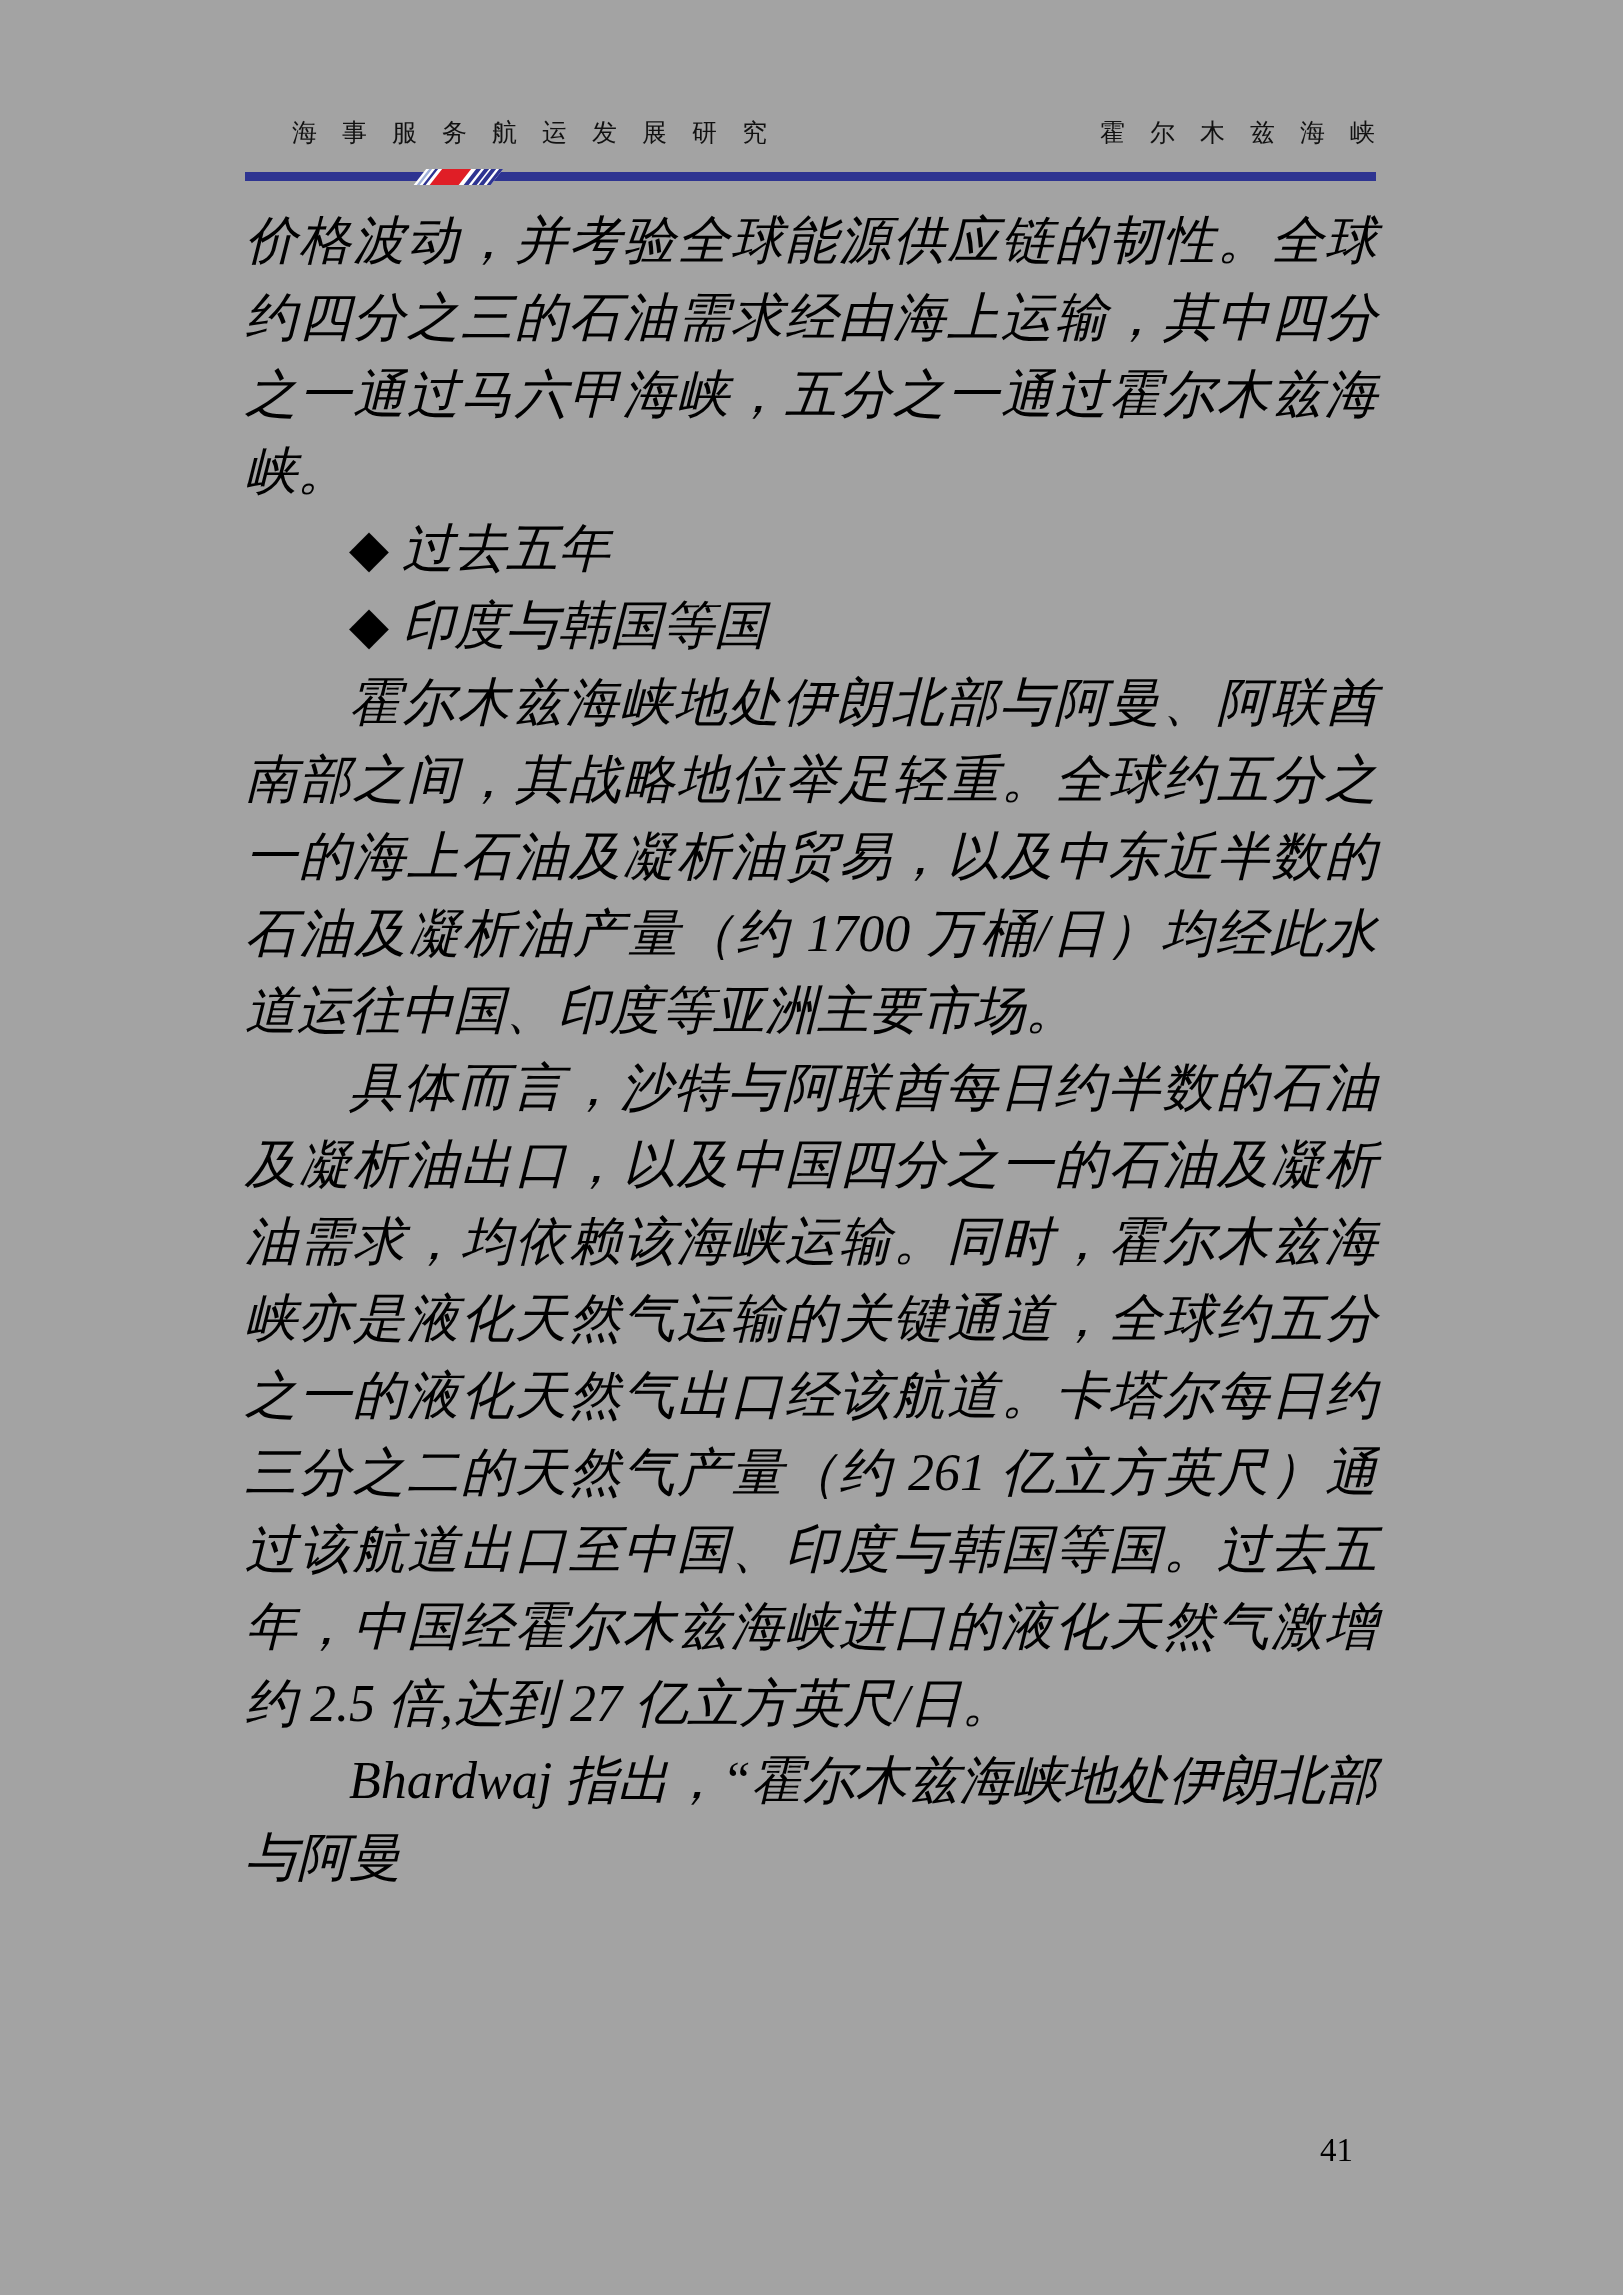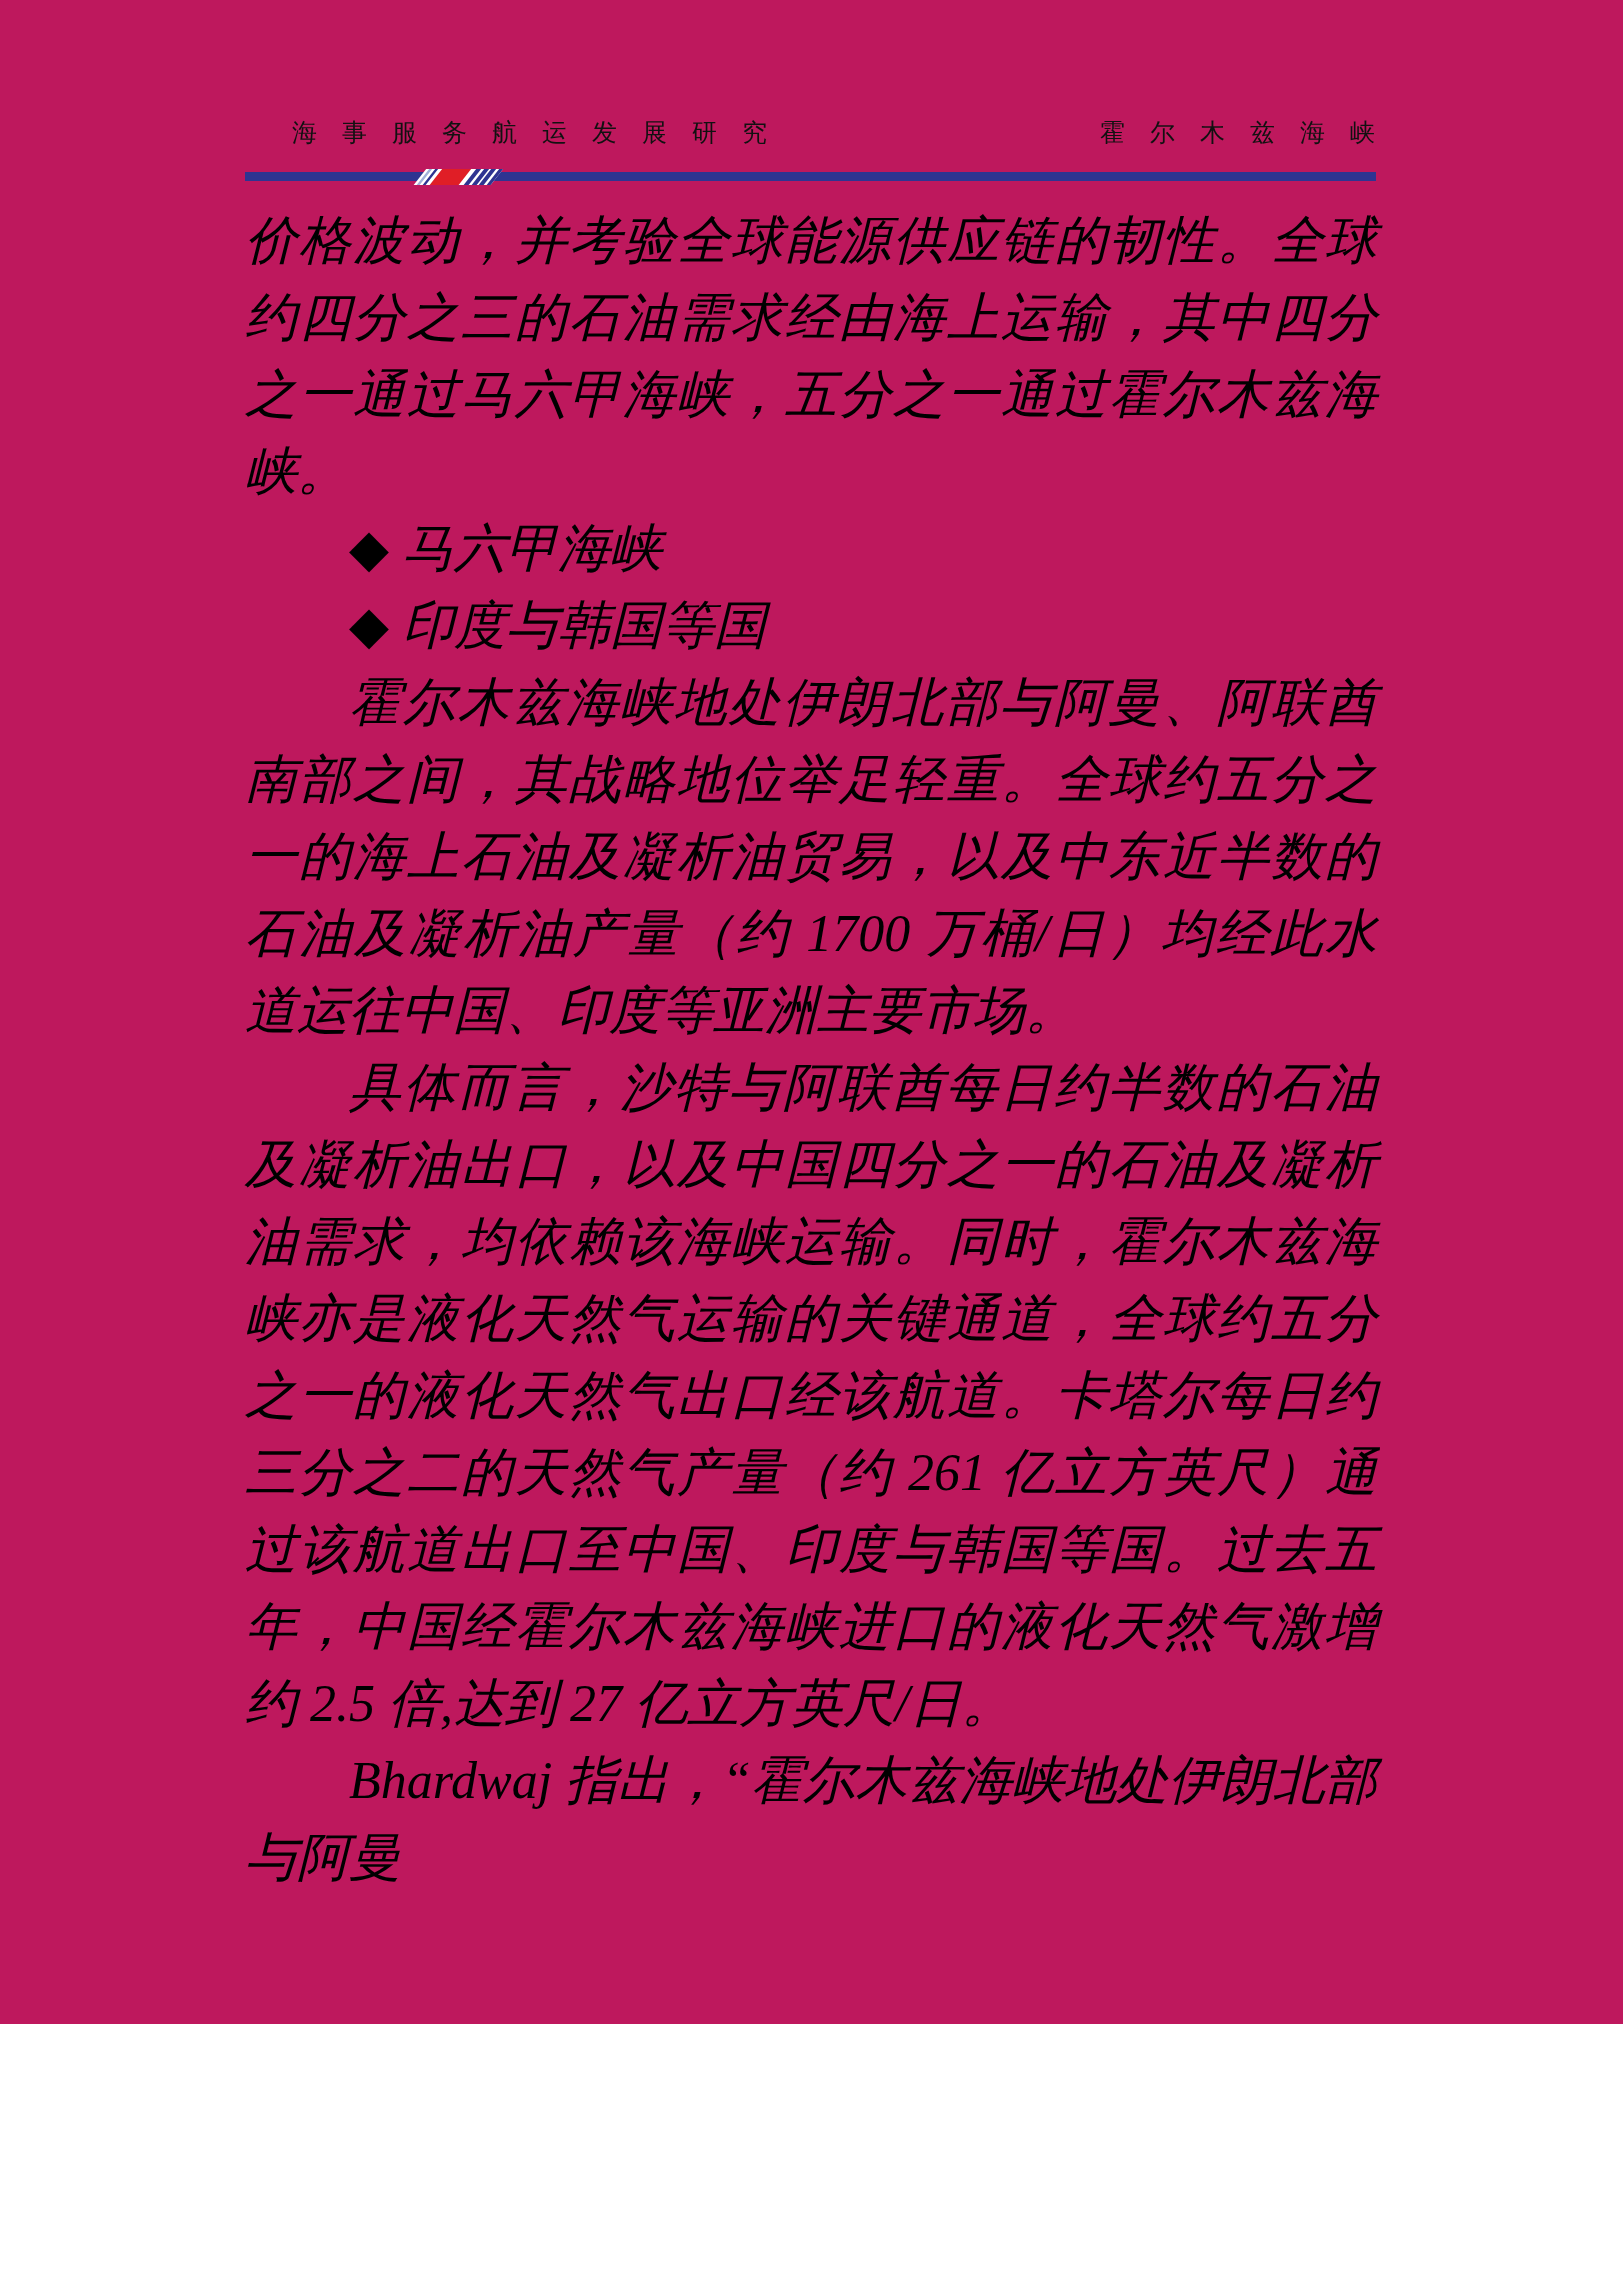--- a/index.html
+++ b/index.html
@@ -3,22 +3,22 @@
 <meta charset="utf-8">
 <style>
   html, body {
     margin: 0;
     padding: 0;
     background: #ffffff;
   }
   .page {
     position: relative;
     width: 1623px;
-    height: 2024px;
-    background: #be185d;
+    height: 2295px;
+    background: #a3a3a3;
     overflow: hidden;
     font-family: "Liberation Serif", "DejaVu Serif", serif;
     color: #000000;
   }
 
   
   .header-title {
     position: absolute;
     top: 118px;
     font-size: 25px;
@@ -112,21 +112,21 @@
       <i class="red"></i>
       <i class="s1"></i>
       <i class="s2"></i>
       <i class="s3"></i>
       <i class="s4"></i>
     </div>
   </div>
 
   <main class="body-text">
     <p class="noindent">价格波动，并考验全球能源供应链的韧性。全球约四分之三的石油需求经由海上运输，其中四分之一通过马六甲海峡，五分之一通过霍尔木兹海峡。</p>
-    <p>◆ 马六甲海峡</p>
+    <p>◆ 过去五年</p>
     <p>◆ 印度与韩国等国</p>
     <p>霍尔木兹海峡地处伊朗北部与阿曼、阿联酋南部之间，其战略地位举足轻重。全球约五分之一的海上石油及凝析油贸易，以及中东近半数的石油及凝析油产量（约 1700 万桶/日）均经此水道运往中国、印度等亚洲主要市场。</p>
     <p>具体而言，沙特与阿联酋每日约半数的石油及凝析油出口，以及中国四分之一的石油及凝析油需求，均依赖该海峡运输。同时，霍尔木兹海峡亦是液化天然气运输的关键通道，全球约五分之一的液化天然气出口经该航道。卡塔尔每日约三分之二的天然气产量（约 261 亿立方英尺）通过该航道出口至中国、印度与韩国等国。过去五年，中国经霍尔木兹海峡进口的液化天然气激增约 2.5 倍,达到 27 亿立方英尺/日。</p>
     <p>Bhardwaj 指出，“霍尔木兹海峡地处伊朗北部与阿曼</p>
   </main>
 
   <div class="page-number">41</div>
 
 </div>
 

